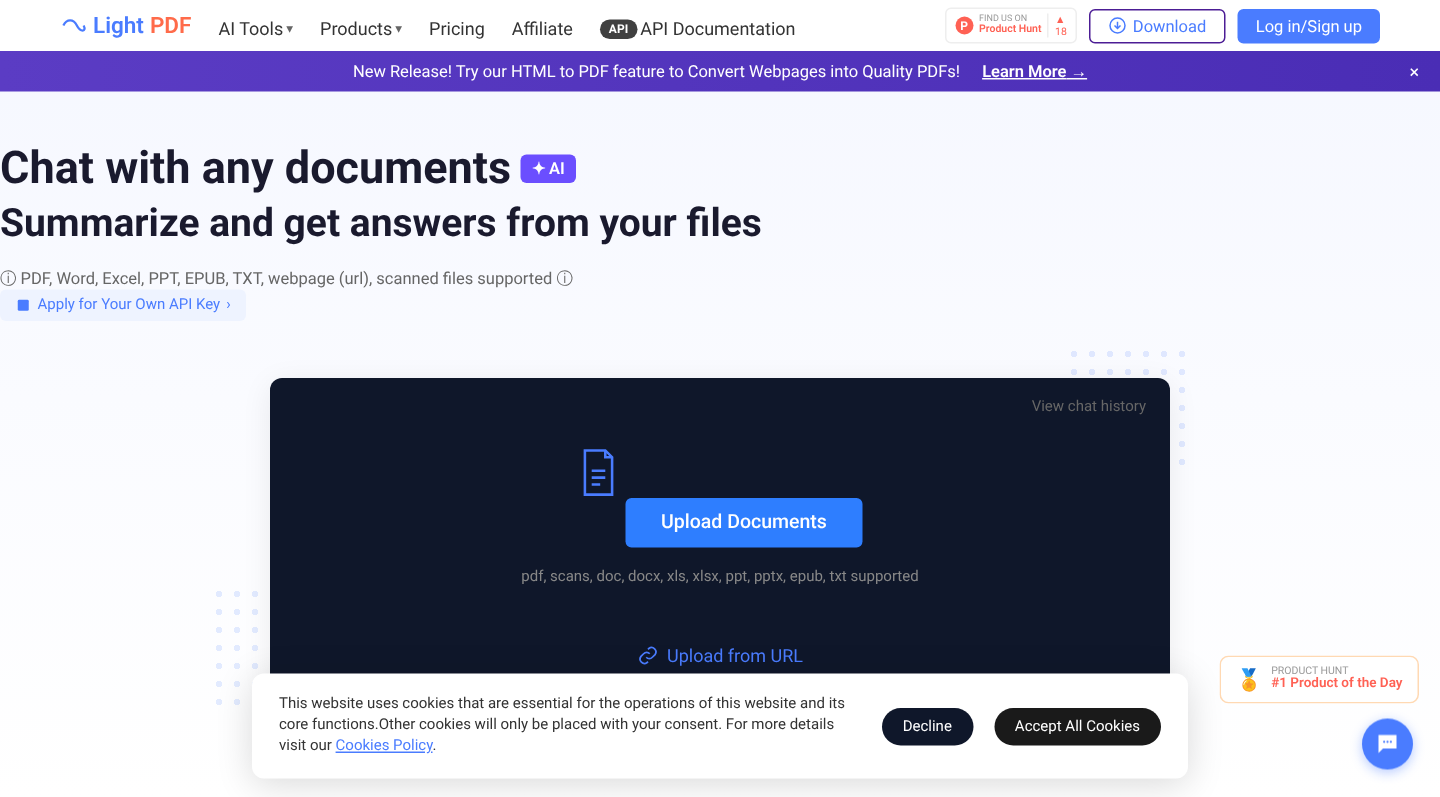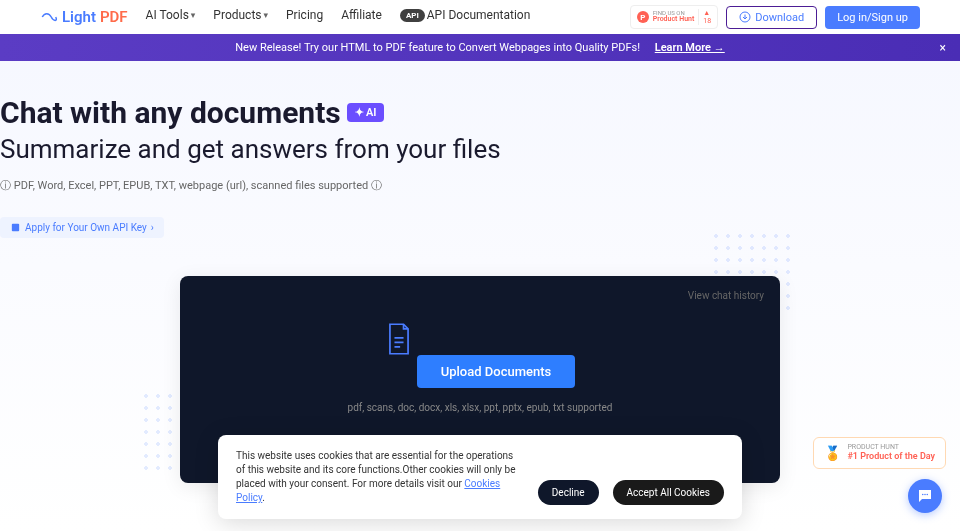--- a/index.html
+++ b/index.html
@@ -1,18 +1,18 @@
 <!DOCTYPE html>
 <html><head>
 <meta charset="utf-8">
 <style>
 *{margin:0;padding:0;box-sizing:border-box;font-family:-apple-system,BlinkMacSystemFont,"Segoe UI",Roboto,Arial,sans-serif}
 body{background:linear-gradient(180deg,#f5f7ff 0%,#ffffff 100%);min-height:531px;position:relative}
 .header{background:#fff;height:34px;display:flex;align-items:center;padding:0 40px;justify-content:space-between}
-.header-left{display:flex;align-items:flex-start;gap:18px}
+.header-left{display:flex;align-items:flex-end;gap:18px}
 .logo{display:flex;align-items:center;gap:4px;font-size:15px;font-weight:600}
 .logo-icon{width:18px;height:18px}
 .logo-light{color:#4a7cff}
 .logo-pdf{color:#ff6b4a}
 .nav-item{font-size:12px;color:#333;cursor:pointer;display:flex;align-items:center;gap:2px}
 .chev{font-size:9px;color:#666}
 .api-pill{background:#404040;color:#fff;font-size:8px;padding:2px 6px;border-radius:8px;font-weight:700}
 .header-right{display:flex;align-items:center;gap:8px}
 .ph-badge{border:1px solid #eee;border-radius:4px;padding:3px 6px;display:flex;align-items:center;gap:4px;font-size:9px}
 .ph-icon{width:12px;height:12px;background:#ff6154;border-radius:50%;color:#fff;display:flex;align-items:center;justify-content:center;font-size:8px;font-weight:bold}
@@ -20,34 +20,34 @@
 .ph-find{color:#999;font-size:6px}
 .ph-name{color:#ff6154;font-weight:600}
 .download-btn{border:1px solid #4c1d95;color:#4a7cff;background:#fff;padding:4px 12px;border-radius:4px;font-size:11px;display:flex;align-items:center;gap:4px;cursor:pointer}
 .login-btn{background:#4a7cff;color:#fff;border:none;padding:5px 12px;border-radius:4px;font-size:11px;cursor:pointer}
 .banner{background:linear-gradient(90deg,#5b3cc4 0%,#4a2db5 100%);color:#fff;padding:7px 12px;text-align:center;font-size:11px;position:relative}
 .banner-learn{color:#fff;font-weight:600;margin-left:12px;text-decoration:underline}
 .banner-close{position:absolute;right:14px;top:7px;color:#fff;cursor:pointer;font-size:12px}
 .hero{text-align:left;padding:34px 0 18px}
 .hero-title{font-size:30px;font-weight:700;color:#1a1a2e;display:inline-flex;align-items:center;gap:6px}
 .ai-badge{background:#6b4eff;color:#fff;font-size:11px;padding:3px 8px;border-radius:4px;font-weight:600;display:inline-flex;align-items:center;gap:2px}
-.hero-sub{font-size:26px;font-weight:400;color:#1a1a2e;margin-top:4px}
+.hero-sub{font-size:26px;font-weight:700;color:#1a1a2e;margin-top:4px}
 .features{margin-top:22px;font-size:11px;color:#333}
 .check{color:#22c55e}
 .supported{margin-top:14px;font-size:11px;color:#666}
-.api-key{margin-top:24px;display:inline-flex;align-items:center;gap:4px;background:#eef3ff;color:#4a7cff;padding:5px 10px;border-radius:4px;font-size:10px;cursor:pointer}
+.api-key{display:inline-flex;align-items:center;gap:4px;background:#eef3ff;color:#4a7cff;padding:5px 10px;border-radius:4px;font-size:10px;cursor:pointer}
 .upload-card{background:#0f172a;border-radius:8px;box-shadow:0 4px 20px rgba(0,0,0,0.08);margin:20px auto 0;max-width:600px;padding:16px;position:relative}
 .view-history{position:absolute;top:14px;right:16px;font-size:10px;color:#666;cursor:pointer}
 .upload-area{text-align:center;padding:30px 0 10px}
 .doc-icon{width:28px;height:34px;margin:0 auto 20px}
 .upload-btn{background:#2e7eff;color:#fff;border:none;padding:9px 24px;border-radius:4px;font-size:13px;cursor:pointer;font-weight:500}
 .formats{font-size:10px;color:#888;margin-top:14px}
 .upload-url{text-align:center;margin-top:18px;padding-top:12px;font-size:12px;color:#4a7cff;cursor:pointer;display:flex;align-items:center;justify-content:center;gap:6px}
 .join-text{text-align:center;font-size:11px;color:#888;margin-top:10px}
-.cookie-bar{position:fixed;bottom:12px;left:50%;transform:translateX(-50%);background:#fff;border-radius:8px;box-shadow:0 4px 24px rgba(0,0,0,0.15);padding:14px 18px;width:524px;display:flex;align-items:flex-end;gap:14px;z-index:100}
+.cookie-bar{position:fixed;bottom:12px;left:50%;transform:translateX(-50%);background:#fff;border-radius:8px;box-shadow:0 4px 24px rgba(0,0,0,0.15);padding:14px 18px;width:624px;display:flex;align-items:center;gap:14px;z-index:100}
 .cookie-text{font-size:10px;color:#333;line-height:1.4;flex:1}
 .cookie-link{color:#4a7cff;text-decoration:underline}
 .cookie-btn{border-radius:18px;padding:7px 14px;font-size:10px;cursor:pointer;border:none}
 .decline{background:#0f172a;color:#fff}
 .accept{background:#1a1a1a;color:#fff}
 .ph-float{position:fixed;right:14px;bottom:62px;background:#fff;border:1px solid #ffd9b3;border-radius:6px;padding:6px 10px;display:flex;align-items:center;gap:6px;font-size:9px}
 .ph-float-medal{color:#f5a623;font-size:14px}
 .ph-float-text{line-height:1.1}
 .ph-float-top{color:#999;font-size:7px}
 .ph-float-bot{color:#ff6154;font-weight:600}

